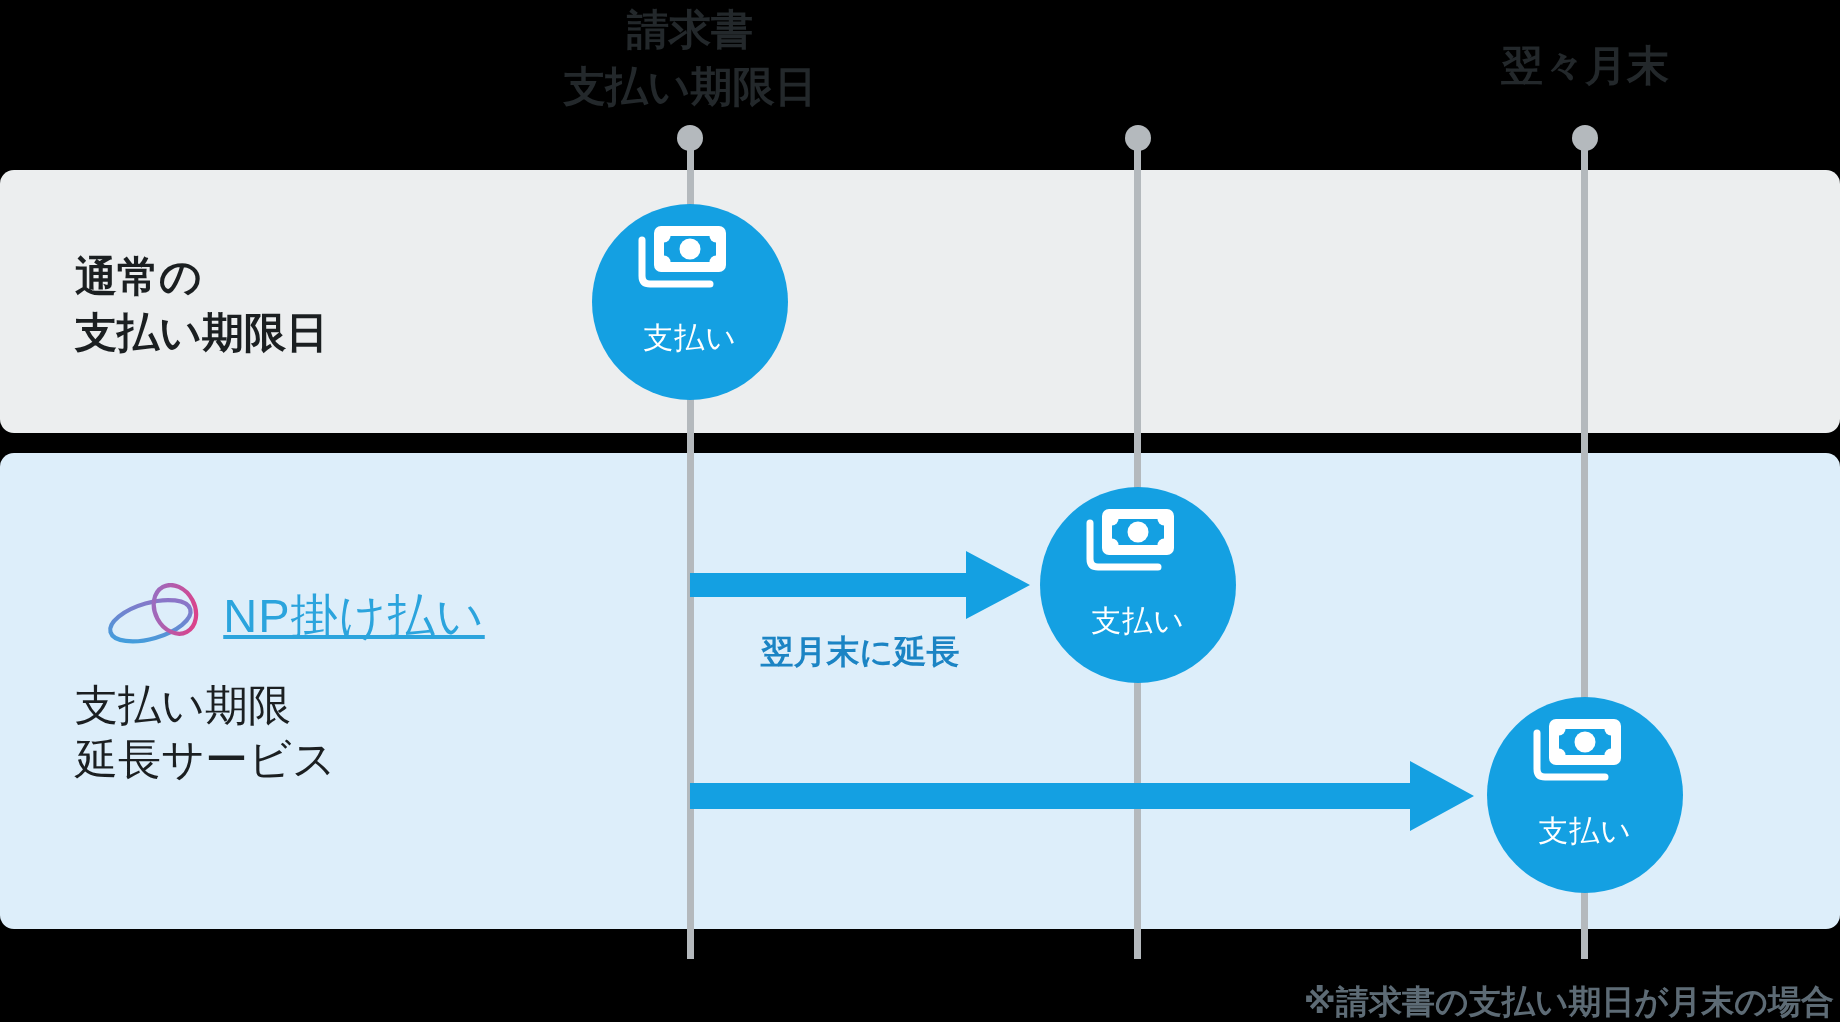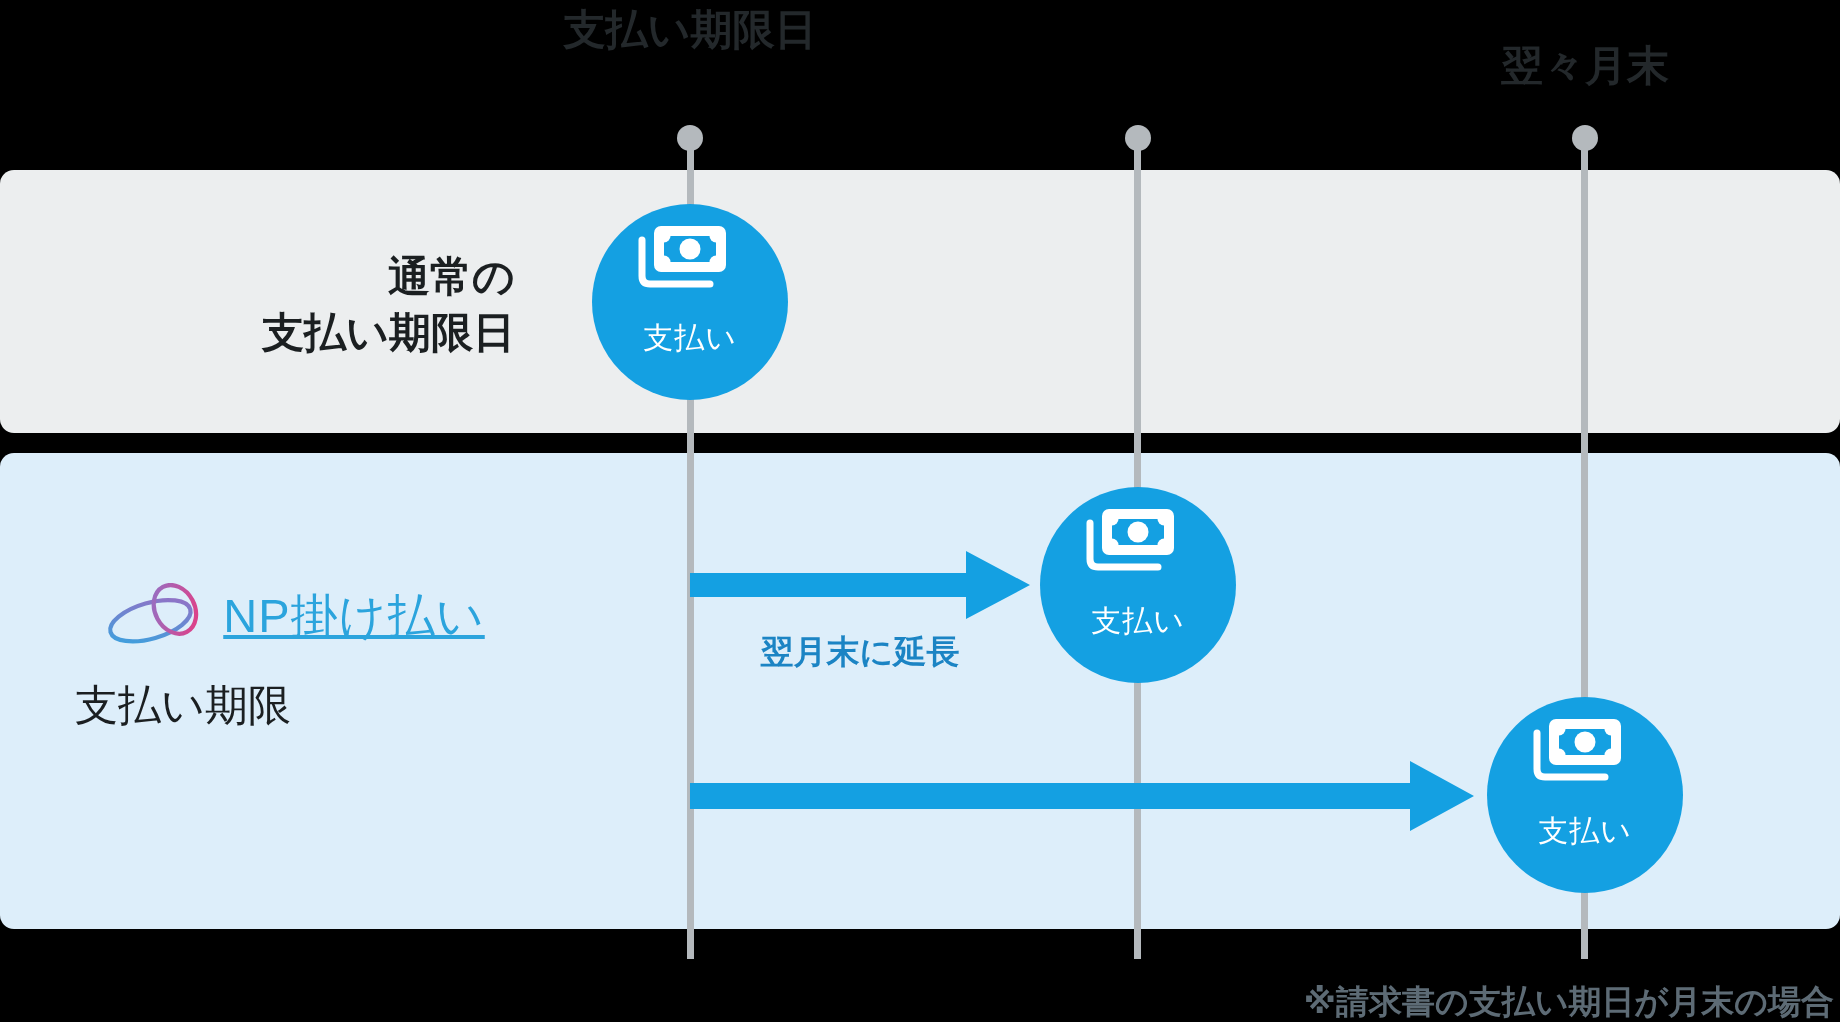--- a/index.html
+++ b/index.html
@@ -33,21 +33,21 @@
   .vline{
     position:absolute;width:7px;background:var(--line-gray);
     top:150px;height:809px;
   }
   
   .band{position:absolute;left:0;width:1840px;border-radius:14px;}
   .band-normal{top:170px;height:263px;background:var(--band-normal);}
   .band-service{top:453px;height:476px;background:var(--band-service);}
   
   .row-label{
-    position:absolute;left:75px;width:440px;text-align:right;
+    position:absolute;left:75px;width:440px;text-align:left;
     color:var(--text-dark);font-size:42px;font-weight:700;line-height:56px;
     white-space:nowrap;
   }
   .logo-row{
     position:absolute;left:75px;top:578px;width:440px;height:76px;
     display:flex;align-items:center;justify-content:center;gap:14px;
   }
   .logo-text{
     color:var(--logo-blue);font-size:47px;font-weight:400;white-space:nowrap;
     letter-spacing:1px;
@@ -89,20 +89,21 @@
 
   <div class="vline" style="left:687px;"></div>
   <div class="vline" style="left:1134px;"></div>
   <div class="vline" style="left:1581px;"></div>
 
   <div class="dot" style="left:677px;top:125px;"></div>
   <div class="dot" style="left:1125px;top:125px;"></div>
   <div class="dot" style="left:1572px;top:125px;"></div>
 
   <div class="marker-label" style="left:490px;top:1px;width:400px;">
+    <div>請求書</div>
     <div>支払い期限日</div>
   </div>
   <div class="marker-label" style="left:1435px;top:37px;width:300px;">
     <div>翌々月末</div>
   </div>
 
   <div class="row-label" style="top:249px;">
     <div>通常の</div>
     <div>支払い期限日</div>
   </div>
@@ -119,20 +120,21 @@
           <stop offset="1" stop-color="#e73a80"></stop>
         </linearGradient>
       </defs>
       <ellipse cx="48" cy="40" rx="44" ry="19" fill="none" stroke="url(#gBlue)" stroke-width="4.5" transform="rotate(-16 48 40)"></ellipse>
       <ellipse cx="74" cy="28" rx="27" ry="21" fill="none" stroke="url(#gPink)" stroke-width="4.5" transform="rotate(62 74 28)"></ellipse>
     </svg>
     <span class="logo-text">NP掛け払い</span>
   </div>
   <div class="service-sub">
     <div>支払い期限</div>
+    <div>延長サービス</div>
   </div>
 
   <svg class="arrow-svg" style="left:690px;top:551px;" width="340" height="68" viewBox="0 0 340 68">
     <polygon points="0,22 276,22 276,0 340,34 276,68 276,46 0,46" fill="#14a0e2"></polygon>
   </svg>
   <div class="arrow-label" style="left:690px;top:630px;width:340px;">翌月末に延長</div>
 
   <svg class="arrow-svg" style="left:690px;top:761px;" width="784" height="70" viewBox="0 0 784 70">
     <polygon points="0,22 720,22 720,0 784,35 720,70 720,48 0,48" fill="#14a0e2"></polygon>
   </svg>

